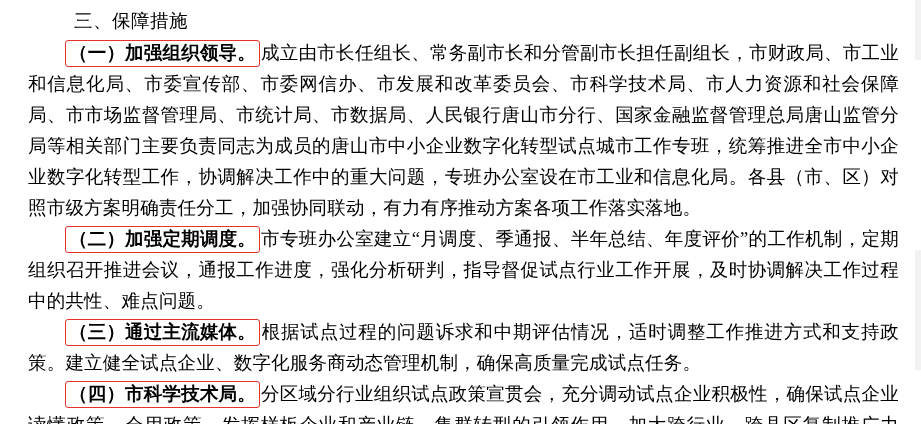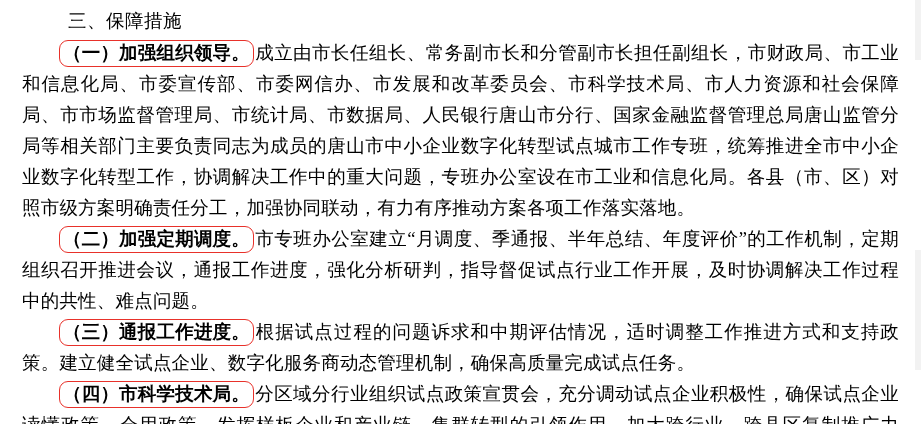--- a/index.html
+++ b/index.html
@@ -13,21 +13,21 @@
     font-family: "Liberation Serif", "DejaVu Serif", serif;
     color: #000000;
     overflow: hidden;
     position: relative;
   }
   .page {
     position: relative;
     width: 921px;
     height: 336px;
     box-sizing: border-box;
-    padding: 6px 22px 0 22px;
+    padding: 6px 22px 0 28px;
   }
   .section-heading {
     font-size: 18.5px;
     line-height: 30px;
     margin: 0 0 2px 0;
     padding-left: 46px;
     letter-spacing: 0.5px;
     font-weight: normal;
   }
   .para {
@@ -42,21 +42,21 @@
   .para + .para {
     margin-top: 0px;
   }
   .indent {
     display: inline-block;
     width: 36px;
   }
   .boxed {
     display: inline-block;
     border: 1.6px solid #e8312a;
-    border-radius: 9px;
+    border-radius: 3px;
     padding: 0px 3px 1px 3px;
     margin: 0 1px;
     line-height: 24px;
     font-weight: bold;
   }
   
   .edge-artifact {
     position: absolute;
     right: 0;
     width: 6px;
@@ -72,21 +72,21 @@
 
   <p class="para">
     <span class="indent"></span><span class="boxed">（一）加强组织领导。</span><span>成立由市长任组长、常务副市长和分管副市长担任副组长，市财政局、市工业和信息化局、市委宣传部、市委网信办、市发展和改革委员会、市科学技术局、市人力资源和社会保障局、市市场监督管理局、市统计局、市数据局、人民银行唐山市分行、国家金融监督管理总局唐山监管分局等相关部门主要负责同志为成员的唐山市中小企业数字化转型试点城市工作专班，统筹推进全市中小企业数字化转型工作，协调解决工作中的重大问题，专班办公室设在市工业和信息化局。各县（市、区）对照市级方案明确责任分工，加强协同联动，有力有序推动方案各项工作落实落地。</span>
   </p>
 
   <p class="para">
     <span class="indent"></span><span class="boxed">（二）加强定期调度。</span><span>市专班办公室建立“月调度、季通报、半年总结、年度评价”的工作机制，定期组织召开推进会议，通报工作进度，强化分析研判，指导督促试点行业工作开展，及时协调解决工作过程中的共性、难点问题。</span>
   </p>
 
   <p class="para">
-    <span class="indent"></span><span class="boxed">（三）通报工作进度。</span><span>根据试点过程的问题诉求和中期评估情况，适时调整工作推进方式和支持政策。建立健全试点企业、数字化服务商动态管理机制，确保高质量完成试点任务。</span>
+    <span class="indent"></span><span class="boxed">（三）通过主流媒体。</span><span>根据试点过程的问题诉求和中期评估情况，适时调整工作推进方式和支持政策。建立健全试点企业、数字化服务商动态管理机制，确保高质量完成试点任务。</span>
   </p>
 
   <p class="para">
     <span class="indent"></span><span class="boxed">（四）市科学技术局。</span><span>分区域分行业组织试点政策宣贯会，充分调动试点企业积极性，确保试点企业读懂政策、会用政策。发挥样板企业和产业链、集群转型的引领作用，加大跨行业、跨县区复制推广力度，实现“试成一批、带动一片”。深入总结试点工作成效、路径和模式，通过主流媒体、新媒体，加大唐山试点工作宣传力度。加强与先进地区和结对城市的交流合作，分批组织企业现场观摩交流。</span>
   </p>
 
   <div class="edge-artifact" style="top:0px;height:60px;"></div>
   <div class="edge-artifact" style="top:250px;height:120px;"></div>
 
 </div>

